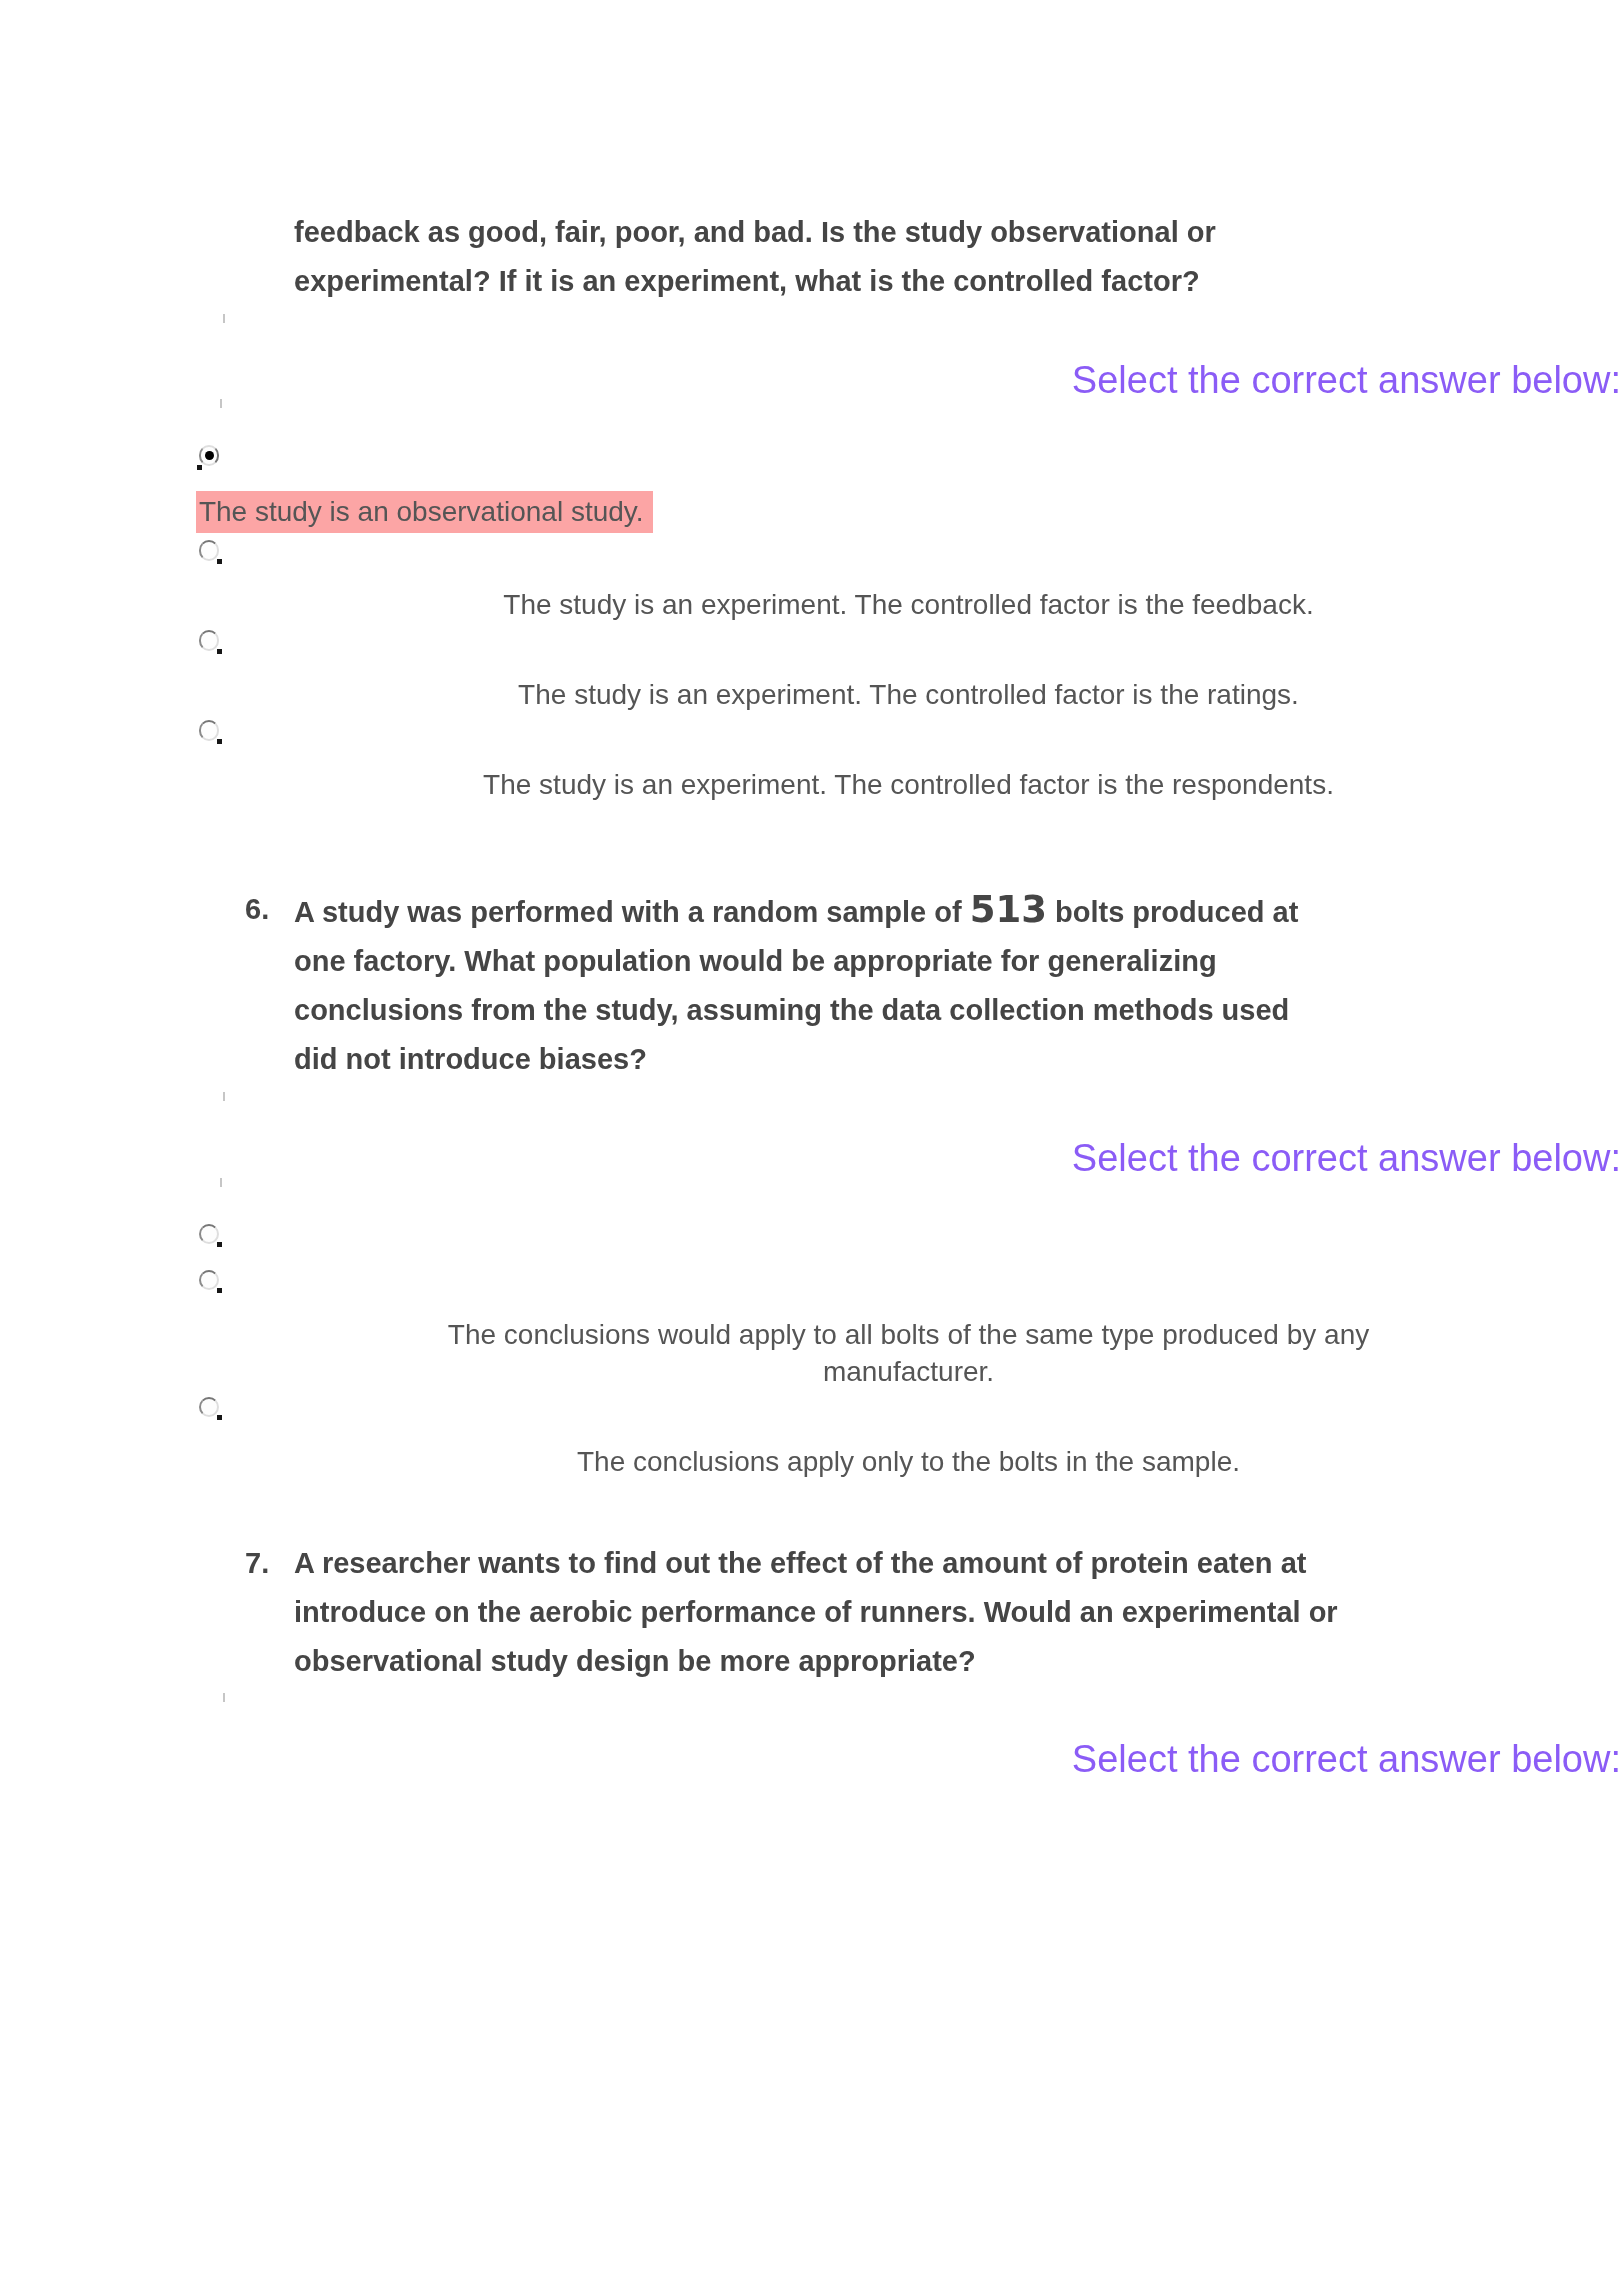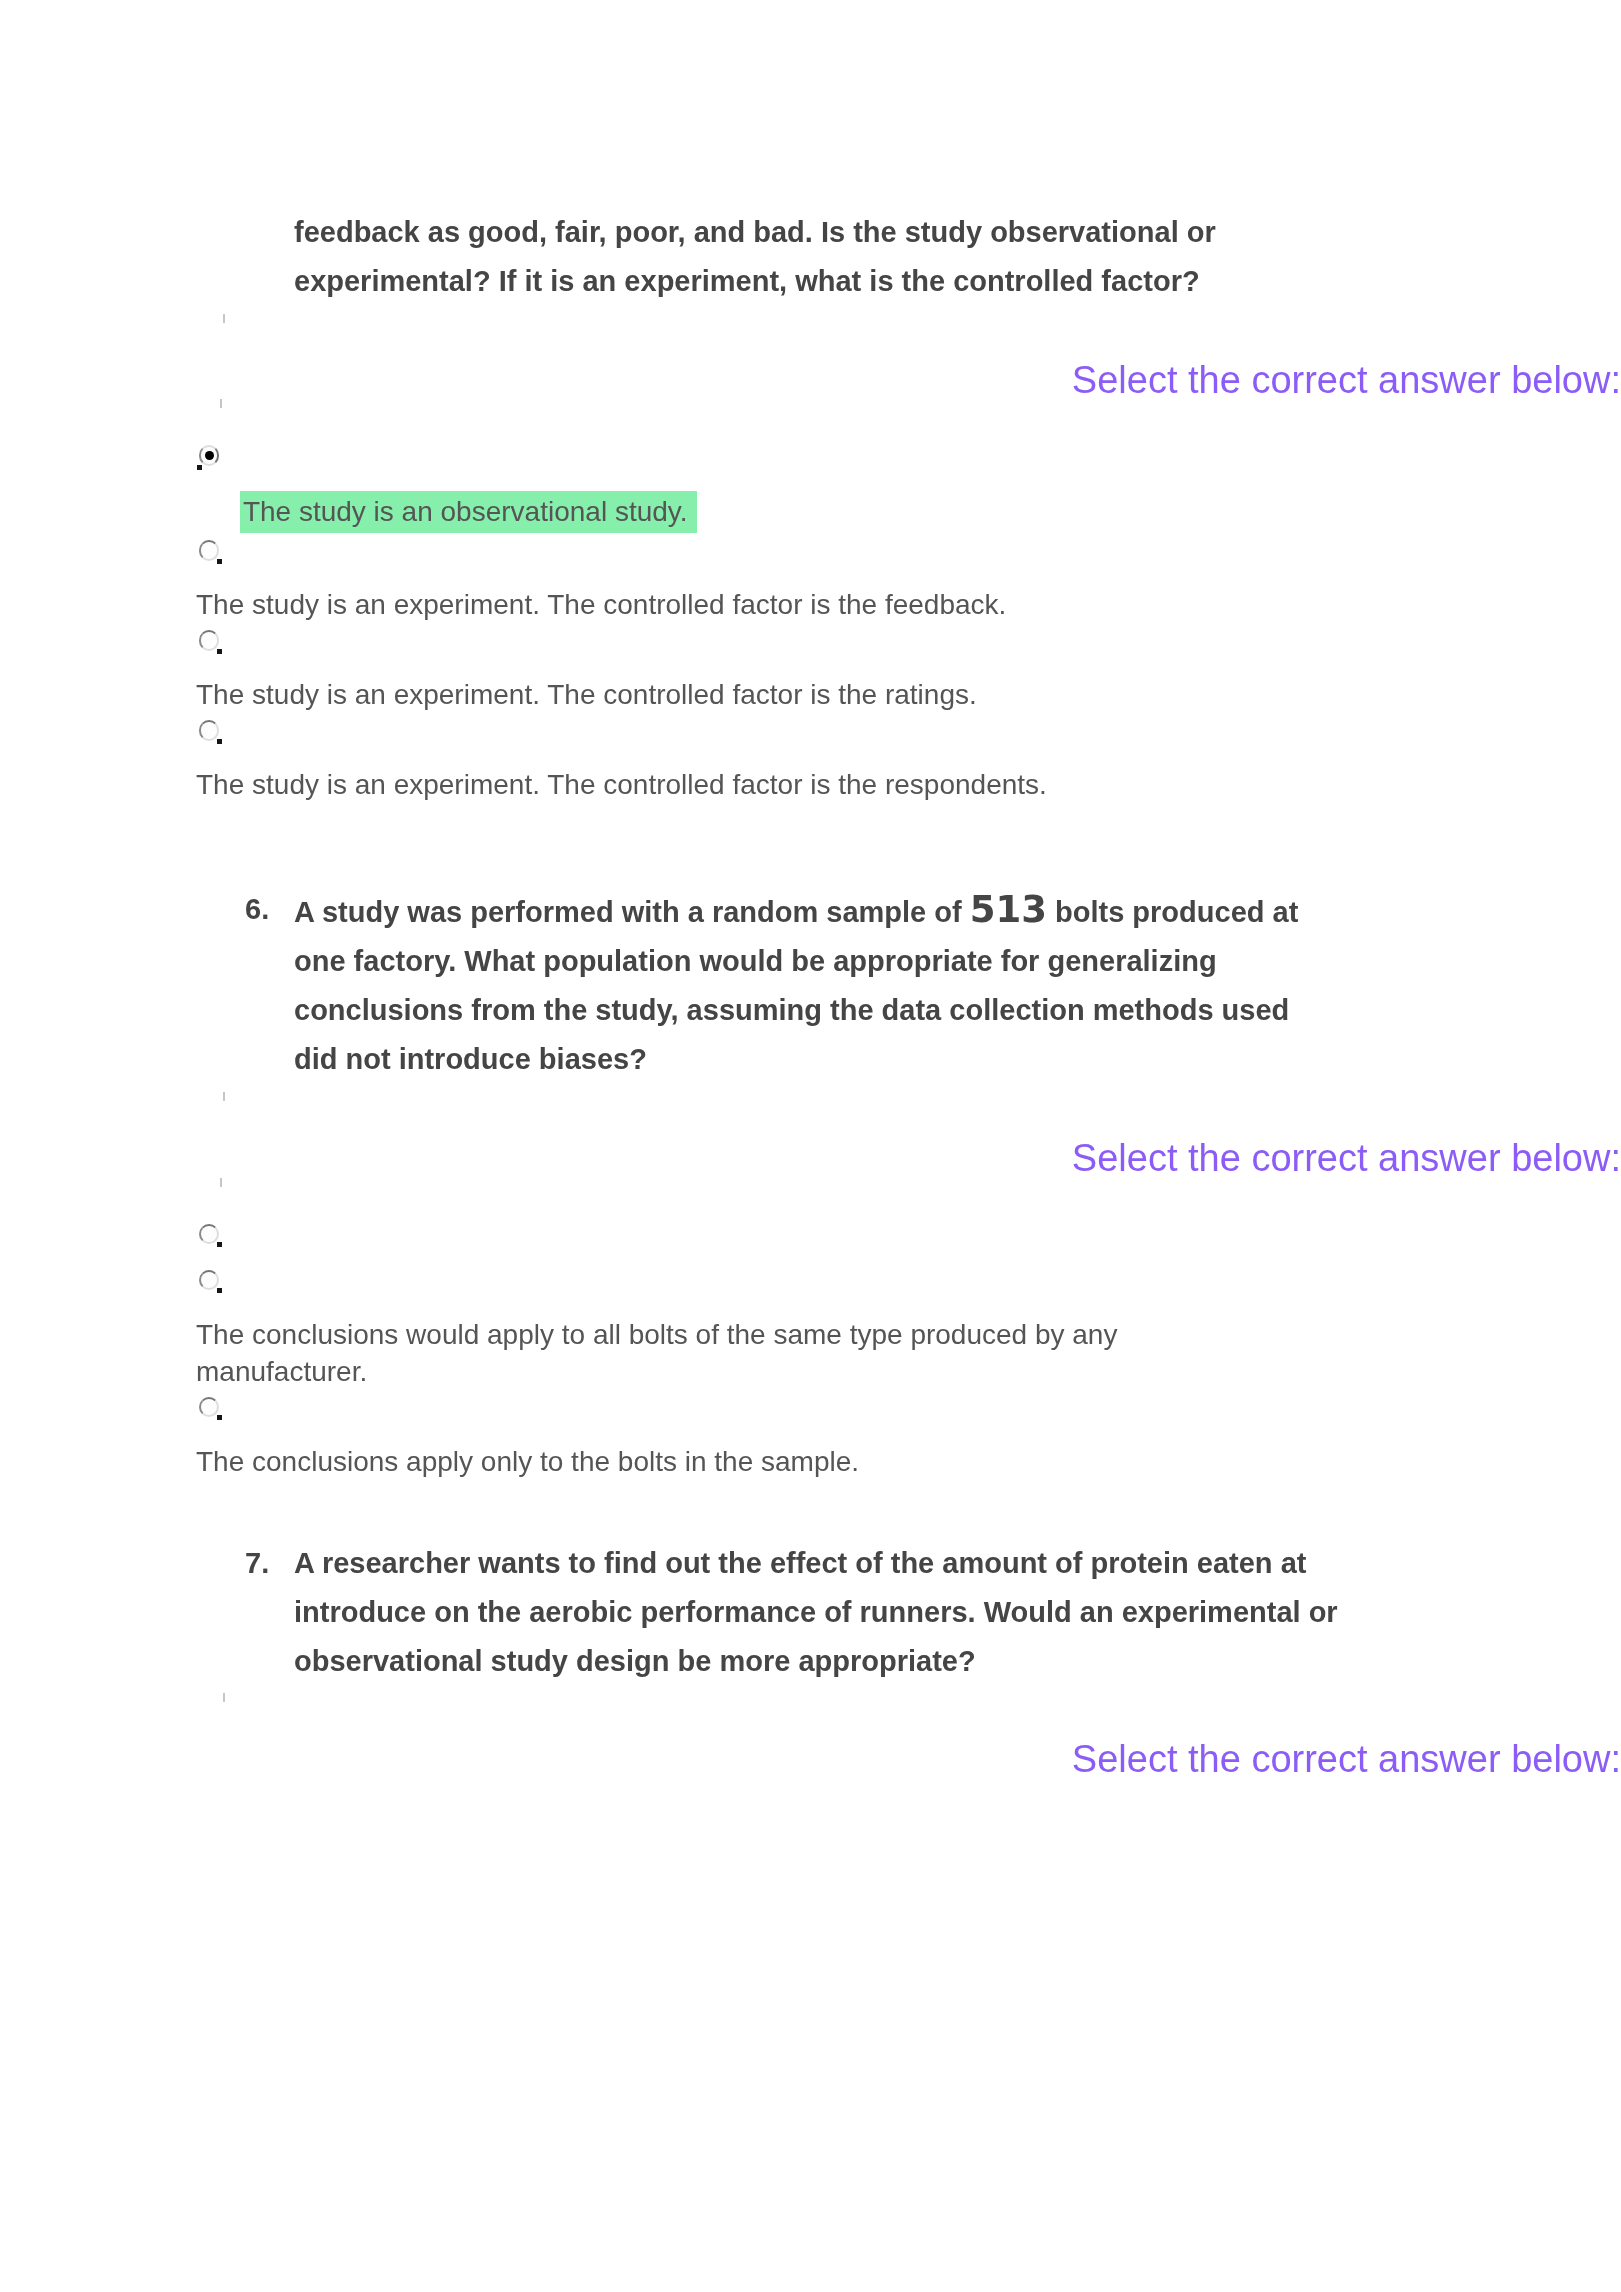--- a/index.html
+++ b/index.html
@@ -56,21 +56,21 @@
     margin: 43px 0 0 196px;
     font-size: 38px;
     line-height: 28px;
     color: #8b5cf6;
     text-align: right;
   }
 
   
   .options { margin-left: 196px; }
   .option { }
-  .option + .option { margin-top: 6.9px; }
+  .option + .option { margin-top: 6.9px; text-align: center; }
   .options .option:first-child { margin-top: 37px; }
 
   .radio {
     display: block;
     box-sizing: border-box;
     width: 20.6px;
     height: 20.6px;
     margin: 0 0 25.5px 2.9px;
     border-radius: 50%;
     border: 2px solid;
@@ -103,23 +103,22 @@
     font-size: 28px;
     line-height: 37px;
     color: #555555;
   }
   .opt-line {
     display: block;
     white-space: nowrap;
   }
   .opt-text.highlight {
     display: inline-block;
-    background: #86efac;
+    background: #fca5a5;
     padding: 2px 9.8px 2.9px 2.9px;
-    margin-left: 44px;
   }
 </style>
 </head>
 <body>
 
 <div id="q5-block" class="question">
   <div class="q-line">feedback as good, fair, poor, and bad. Is the study observational or</div>
   <div class="q-line">experimental? If it is an experiment, what is the controlled factor?</div>
 </div>
 

